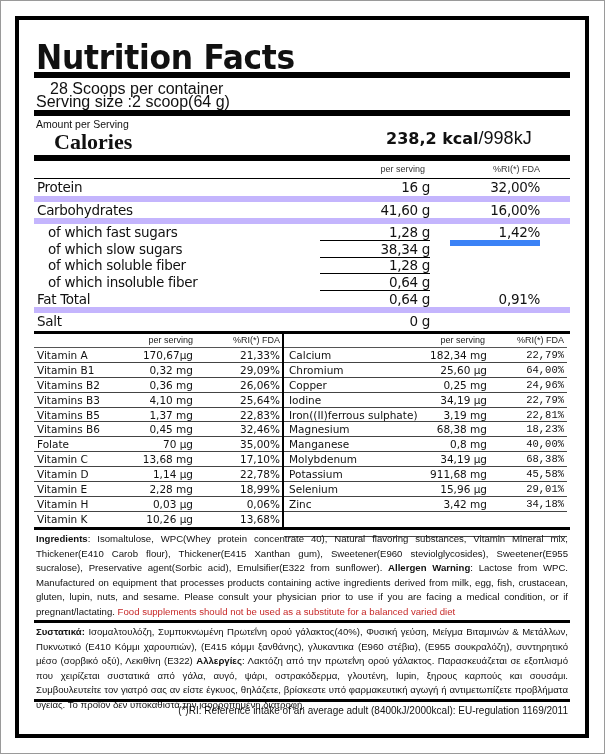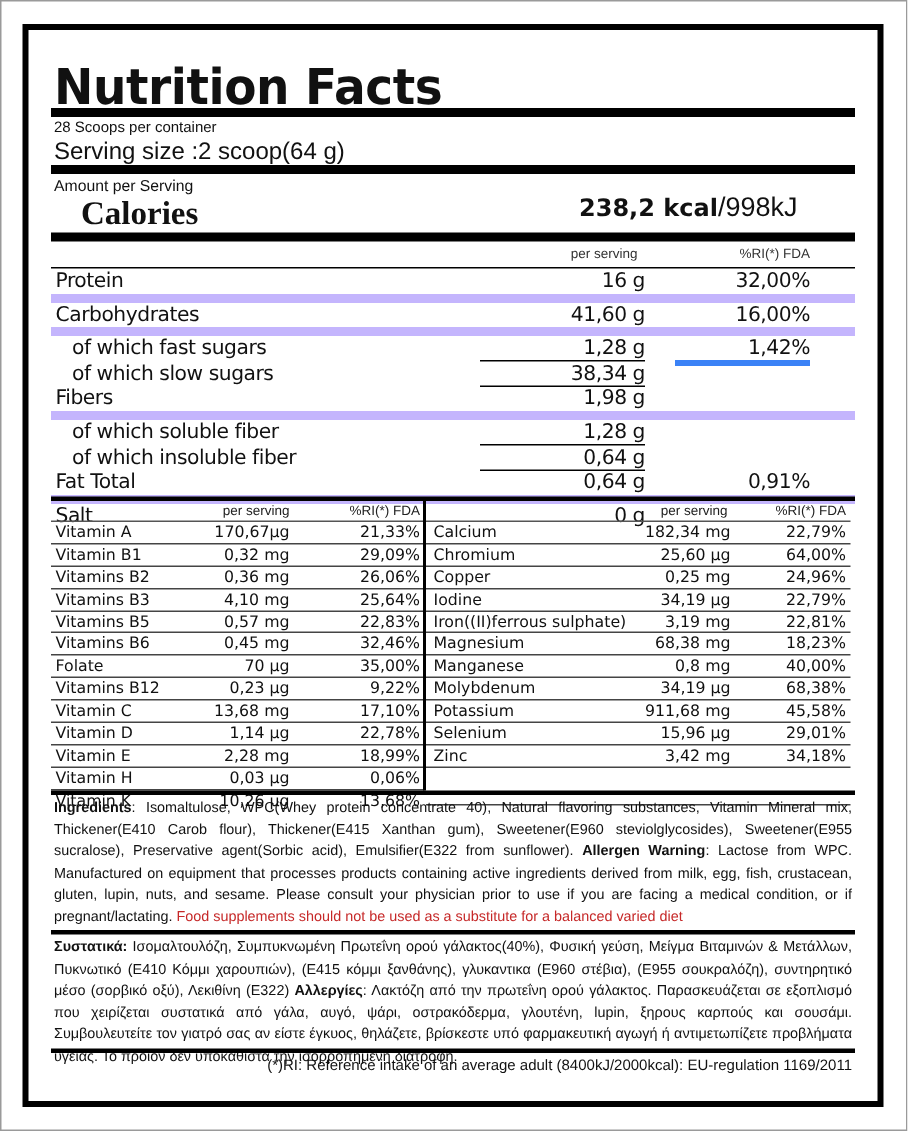--- a/index.html
+++ b/index.html
@@ -11,57 +11,57 @@
   .title { position: absolute; left: 2px; top: 18px; font-size: 33px; font-weight: 900; letter-spacing: -0.3px; font-family: "DejaVu Sans", sans-serif; transform: scaleX(0.95); transform-origin: left; }
   .bar { position: absolute; left: 0; right: 0; background: #000; }
   .bar-1 { top: 52px; height: 6px; }
   .bar-2 { top: 90px; height: 6px; }
   .bar-3 { top: 135px; height: 6px; }
   .bar-4 { top: 311px; height: 3px; }
   .bar-5 { top: 507px; height: 3px; }
   .bar-6 { top: 600px; height: 3px; }
   .bar-7 { top: 679px; height: 3px; }
 
-  .containers { position: absolute; left: 2px; top: 60px; font-size: 10px; }
+  .containers { position: absolute; left: 16px; top: 60px; font-size: 16px; }
   .serving { position: absolute; left: 2px; top: 73px; font-size: 16px; }
   .amount { position: absolute; left: 2px; top: 98px; font-size: 10.5px; }
   .calories { position: absolute; left: 20px; top: 109px; font-size: 22px; font-weight: 900; font-family: Liberation Serif, serif; }
   .cal-value { position: absolute; left: 352px; top: 108px; font-size: 18px; }
   .cal-kcal { font-weight: 900; font-family: "DejaVu Sans", sans-serif; font-size: 16px; }
 
   .macro-table { position: absolute; left: 0; right: 0; top: 141px; }
   .macro-head { height: 17px; position: relative; border-bottom: 1px solid #000; }
   .macro-head span { position: absolute; top: 3px; font-size: 9px; color: #333; }
   .mh-serv { right: 145px; }
   .mh-ri { right: 30px; }
   .macro-row { position: relative; height: 16.6px; font-size: 13.5px; font-family: "DejaVu Sans", sans-serif; transform-origin: left; }
   .macro-row .lbl { position: absolute; left: 3px; top: 0px; letter-spacing: -0.3px; }
   .macro-row.sub .lbl { left: 14px; }
   .macro-row .val { position: absolute; right: 140px; top: 0; width: 110px; text-align: right; border-bottom: 1px solid #000; letter-spacing: -0.3px; }
   .macro-row .ri { position: absolute; right: 30px; top: 0; width: 90px; text-align: right; letter-spacing: -0.3px; }
   .macro-row.line { border-bottom: 6px solid #c4b5fd; }
   .macro-row.line .val { border-bottom: none; }
-  .macro-row.ri-line .ri { border-bottom: 4px solid #3b82f6; }
+  .macro-row.ri-line .ri { border-bottom: 6px solid #3b82f6; }
 
   .micro { position: absolute; top: 314px; height: 193px; font-family: "DejaVu Sans", sans-serif; }
   .micro-left { left: 0; width: 249px; }
   .micro-right { left: 250px; width: 283px; }
   .vdivider { position: absolute; left: 248px; top: 314px; width: 2px; height: 193px; background: #000; }
   .micro-head { height: 13px; position: relative; border-bottom: 1px solid #555; }
   .micro-head span { position: absolute; top: 1px; font-size: 9px; color: #222; font-family: "Liberation Sans", sans-serif; }
   .micro-row { position: relative; height: 13.9px; border-bottom: 1px solid #444; font-size: 10.5px; }
   .micro-row span { position: absolute; top: 1px; }
   .micro-left .lbl { left: 3px; }
   .micro-left .val { right: 90px; text-align: right; }
   .micro-left .ri { right: 3px; text-align: left; }
   .micro-left .mh-serv { right: 90px; }
   .micro-left .mh-ri { right: 3px; }
   .micro-right .lbl { left: 5px; }
   .micro-right .val { right: 80px; text-align: right; }
-  .micro-right .ri { right: 3px; text-align: right; }
+  .micro-right .ri { right: 3px; text-align: right; font-family: Liberation Mono, monospace; }
   .micro-right .mh-serv { right: 82px; }
   .micro-right .mh-ri { right: 3px; }
 
   .ingredients { position: absolute; left: 2px; right: 2px; top: 512px; font-size: 9.6px; line-height: 14.6px; text-align: justify; }
   .ingredients b { font-weight: bold; }
   .red { color: #c62828; }
   .greek { position: absolute; left: 2px; right: 2px; top: 605px; font-size: 9.6px; line-height: 14.6px; text-align: justify; }
   .footnote { position: absolute; right: 2px; top: 685px; font-size: 10px; }
 </style>
 </head>
@@ -104,25 +104,20 @@
       <div class="macro-row sub ri-line">
         <span class="lbl">of which fast sugars</span>
         <span class="val">1,28 g</span>
         <span class="ri">1,42%</span>
       </div>
       <div class="macro-row sub">
         <span class="lbl">of which slow sugars</span>
         <span class="val">38,34 g</span>
         <span class="ri"></span>
       </div>
-      <div class="macro-row line">
-        <span class="lbl">Fibers</span>
-        <span class="val">1,98 g</span>
-        <span class="ri"></span>
-      </div>
       <div class="macro-row sub">
         <span class="lbl">of which soluble fiber</span>
         <span class="val">1,28 g</span>
         <span class="ri"></span>
       </div>
       <div class="macro-row sub">
         <span class="lbl">of which insoluble fiber</span>
         <span class="val">0,64 g</span>
         <span class="ri"></span>
       </div>
@@ -160,37 +155,32 @@
           <span class="val">0,36 mg</span>
           <span class="ri">26,06%</span>
         </div>
       <div class="micro-row">
           <span class="lbl">Vitamins B3</span>
           <span class="val">4,10 mg</span>
           <span class="ri">25,64%</span>
         </div>
       <div class="micro-row">
           <span class="lbl">Vitamins B5</span>
-          <span class="val">0,57 mg</span>
+          <span class="val">1,37 mg</span>
           <span class="ri">22,83%</span>
         </div>
       <div class="micro-row">
           <span class="lbl">Vitamins B6</span>
           <span class="val">0,45 mg</span>
           <span class="ri">32,46%</span>
         </div>
       <div class="micro-row">
           <span class="lbl">Folate</span>
           <span class="val">70 µg</span>
           <span class="ri">35,00%</span>
-        </div>
-      <div class="micro-row">
-          <span class="lbl">Vitamins B12</span>
-          <span class="val">0,23 µg</span>
-          <span class="ri">9,22%</span>
         </div>
       <div class="micro-row">
           <span class="lbl">Vitamin C</span>
           <span class="val">13,68 mg</span>
           <span class="ri">17,10%</span>
         </div>
       <div class="micro-row">
           <span class="lbl">Vitamin D</span>
           <span class="val">1,14 µg</span>
           <span class="ri">22,78%</span>

